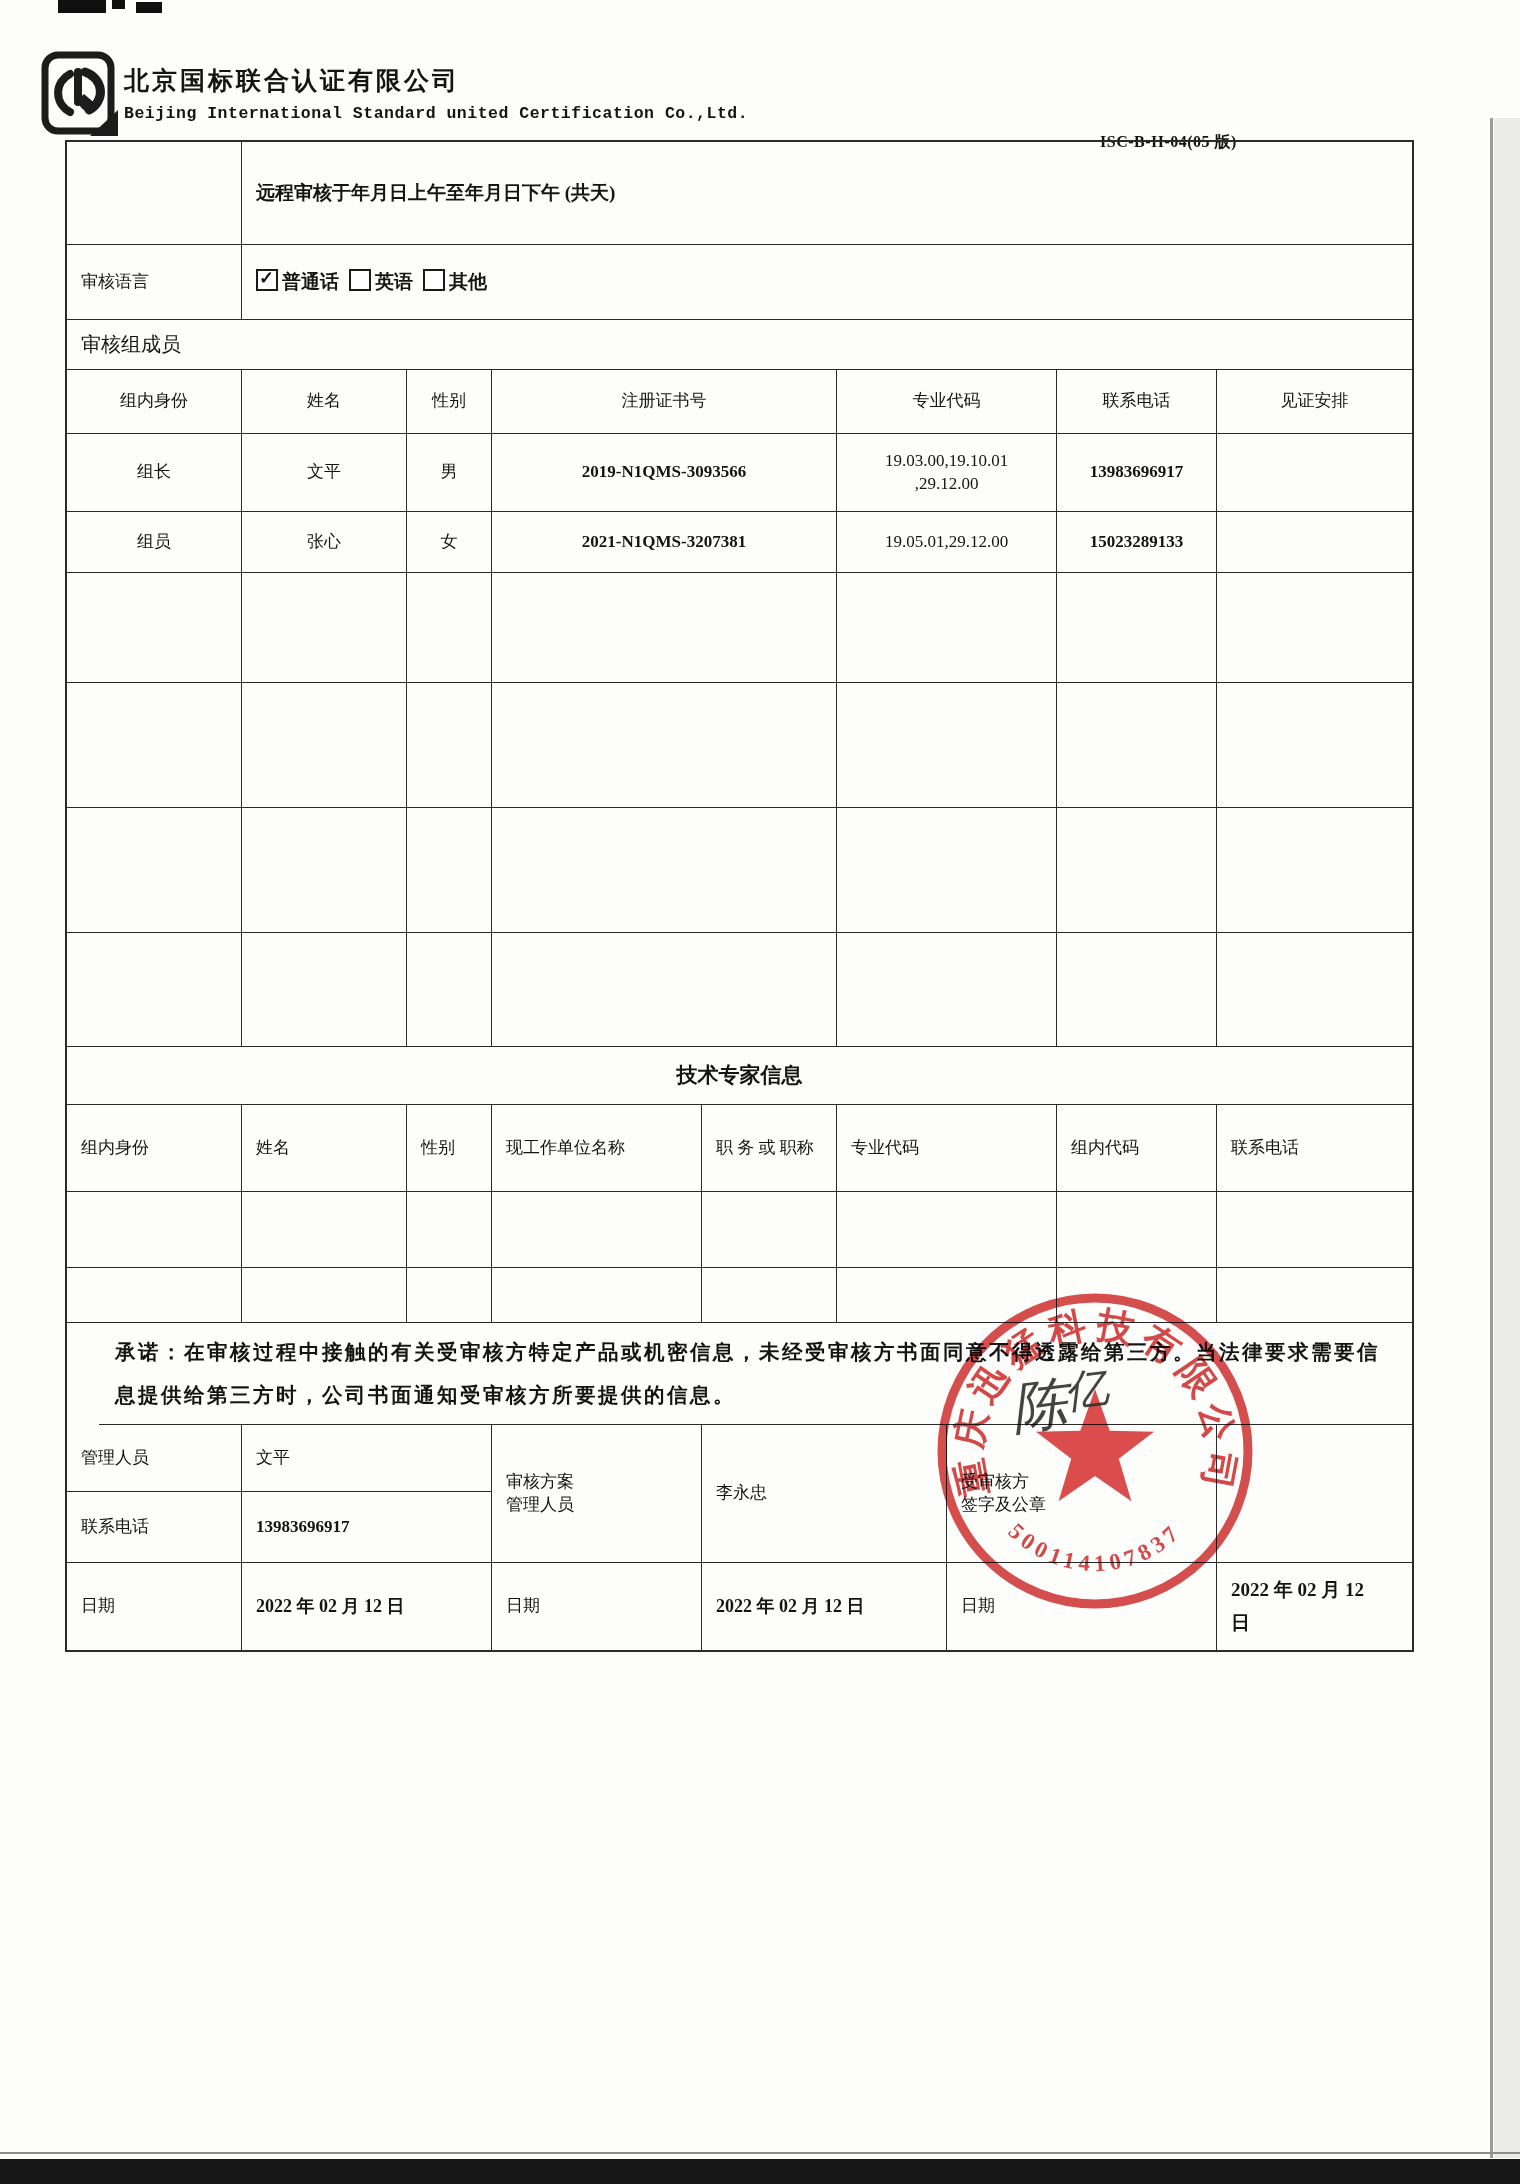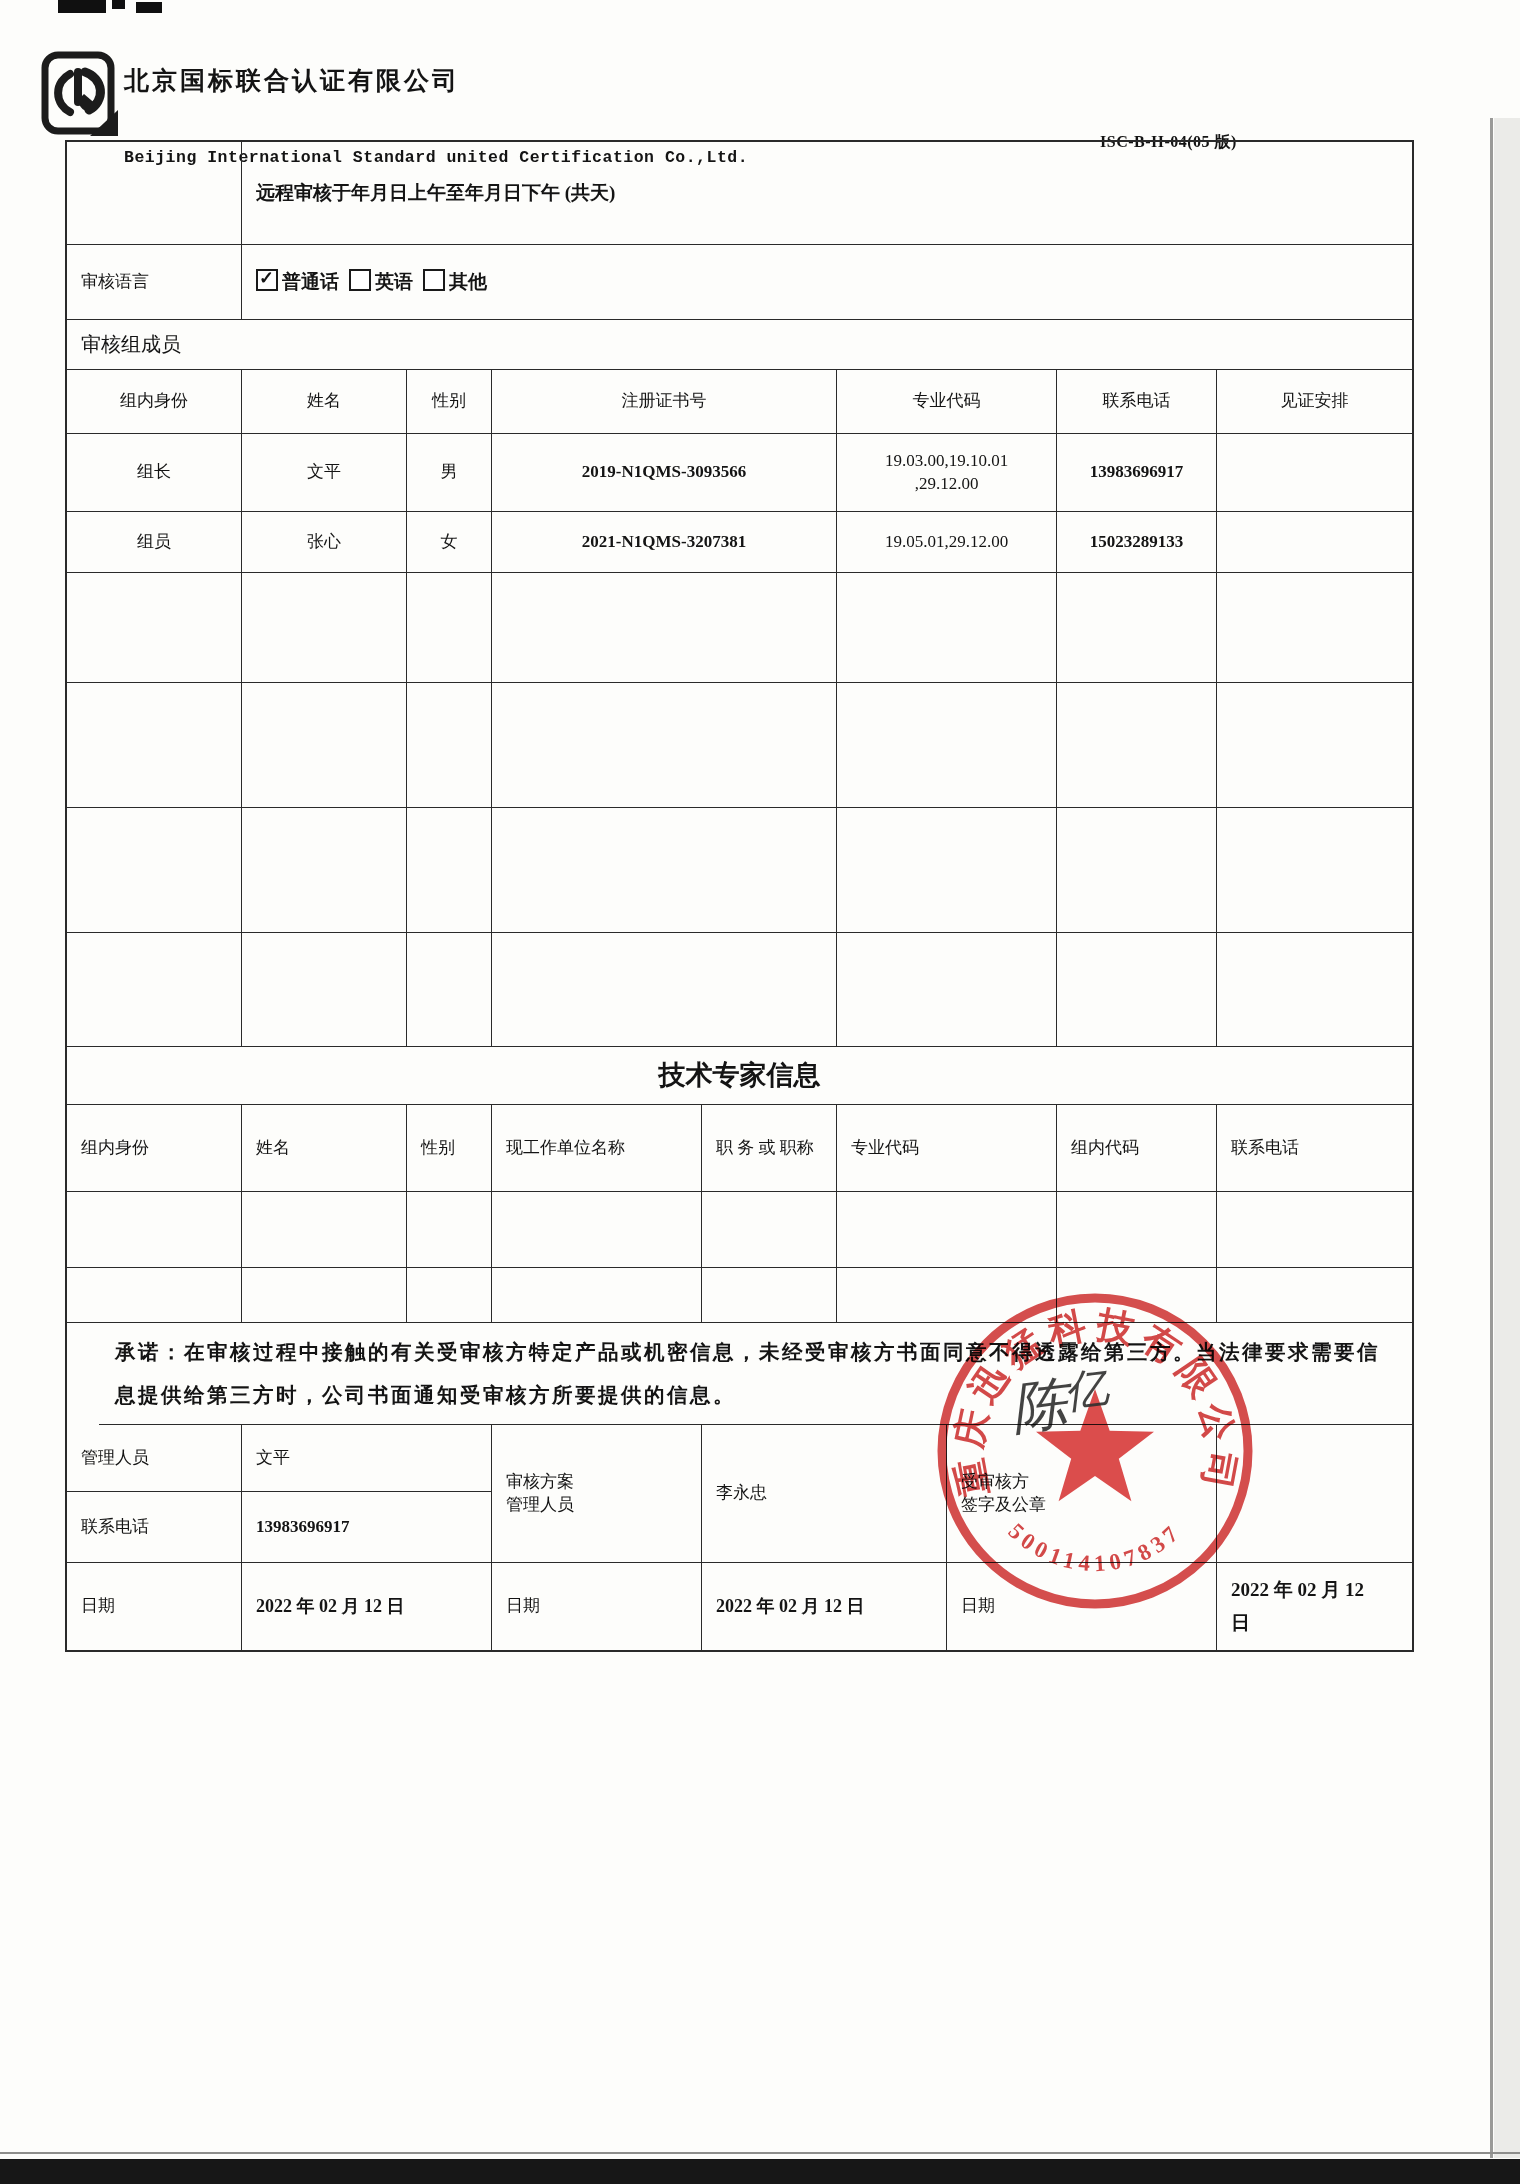--- a/index.html
+++ b/index.html
@@ -12,41 +12,41 @@
   
   .scan-mark{position:absolute;background:#101010;}
   .right-strip{position:absolute;left:1494px;top:118px;width:26px;height:2040px;background:#ebebe8;}
   .right-line{position:absolute;left:1490px;top:118px;width:3px;height:2040px;background:#9a9a98;}
   .bottom-line{position:absolute;left:0;top:2152px;width:1520px;height:2px;background:#8d8d8b;}
   .bottom-bar{position:absolute;left:0;top:2159px;width:1520px;height:25px;background:#171717;}
   
   .logo{position:absolute;left:40px;top:50px;}
   .company-cn{position:absolute;left:124px;top:64px;font-size:25px;font-weight:600;letter-spacing:3px;}
   .company-en{position:absolute;left:124px;top:104px;font-size:16.5px;font-weight:600;letter-spacing:.5px;
-    font-family:"Liberation Mono","DejaVu Sans Mono",monospace;margin-top:44px;}
+    font-family:"Liberation Mono","DejaVu Sans Mono",monospace;}
   .doc-code{position:absolute;left:1100px;top:132px;font-size:16px;font-weight:700;letter-spacing:.5px;}
   
   .form{position:absolute;left:65px;top:140px;width:1345px;border:2px solid #2a2a2a;background:transparent;}
   .g1{display:grid;grid-template-columns:175px 165px 85px 210px 135px 220px 160px 195px;
       grid-template-rows:103px 75px 50px 64px 78px 61px 110px 125px 125px 114px 58px 87px 76px 55px 102px;}
   .g2{display:grid;grid-template-columns:175px 250px 210px 245px 270px 195px;
       grid-template-rows:67px 71px 87px;}
   .c{border-right:1.5px solid #2a2a2a;border-bottom:1.5px solid #2a2a2a;
      display:flex;align-items:center;padding:0 14px;font-size:17px;line-height:1.35;
      overflow:hidden;}
   .c.x{justify-content:center;text-align:center;padding:0 6px;}
   .c.nr{border-right:none;}
   .c.nb{border-bottom:none;}
   .sp7{grid-column:span 7;}
   .sp8{grid-column:span 8;}
   .sp2{grid-column:span 2;}
   .b{font-weight:700;}
   .f19{font-size:19px;}
   .f18{font-size:20px;}
-  .f21{font-size:27px;}
+  .f21{font-size:21px;}
   .block span{display:block;}
   .promise{font-size:20.5px;font-weight:700;line-height:2.08;letter-spacing:2.5px;padding:0 16px;margin-left:32px;}
   .cb{display:inline-block;width:18px;height:18px;border:2px solid #1a1a1a;margin:0 4px -3px 10px;
       position:relative;background:#fff;}
   .cb:first-child{margin-left:0;}
   .cb.checked::after{content:"✓";position:absolute;left:1px;top:-5px;font-size:18px;font-weight:700;}
   .lang-line{font-weight:700;font-size:19px;white-space:nowrap;}
   .datecell{font-weight:700;font-size:18px;white-space:nowrap;}
   .datewrap{font-weight:700;font-size:19px;max-width:155px;white-space:normal;line-height:1.7;}
   

